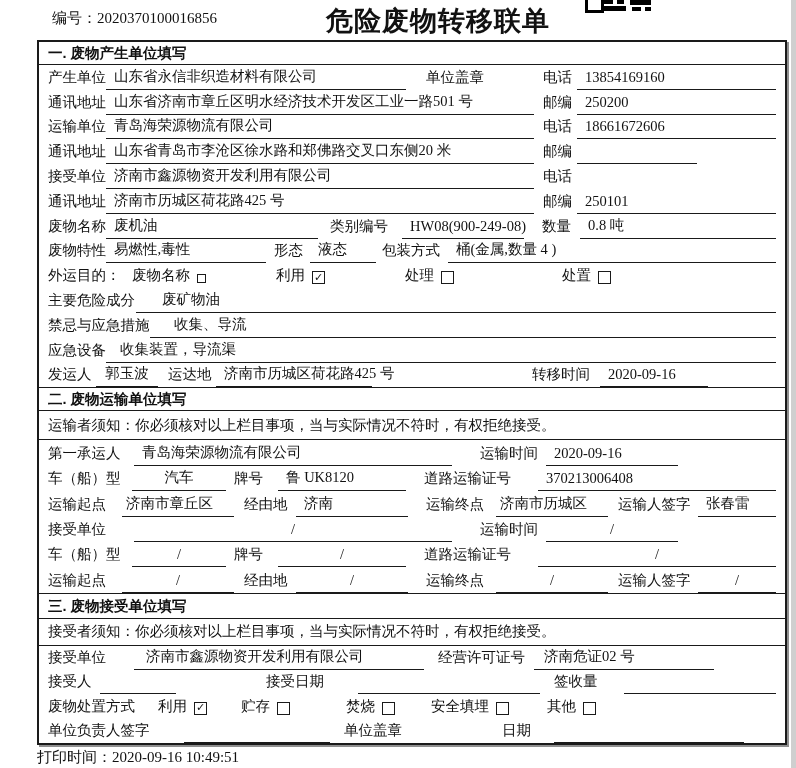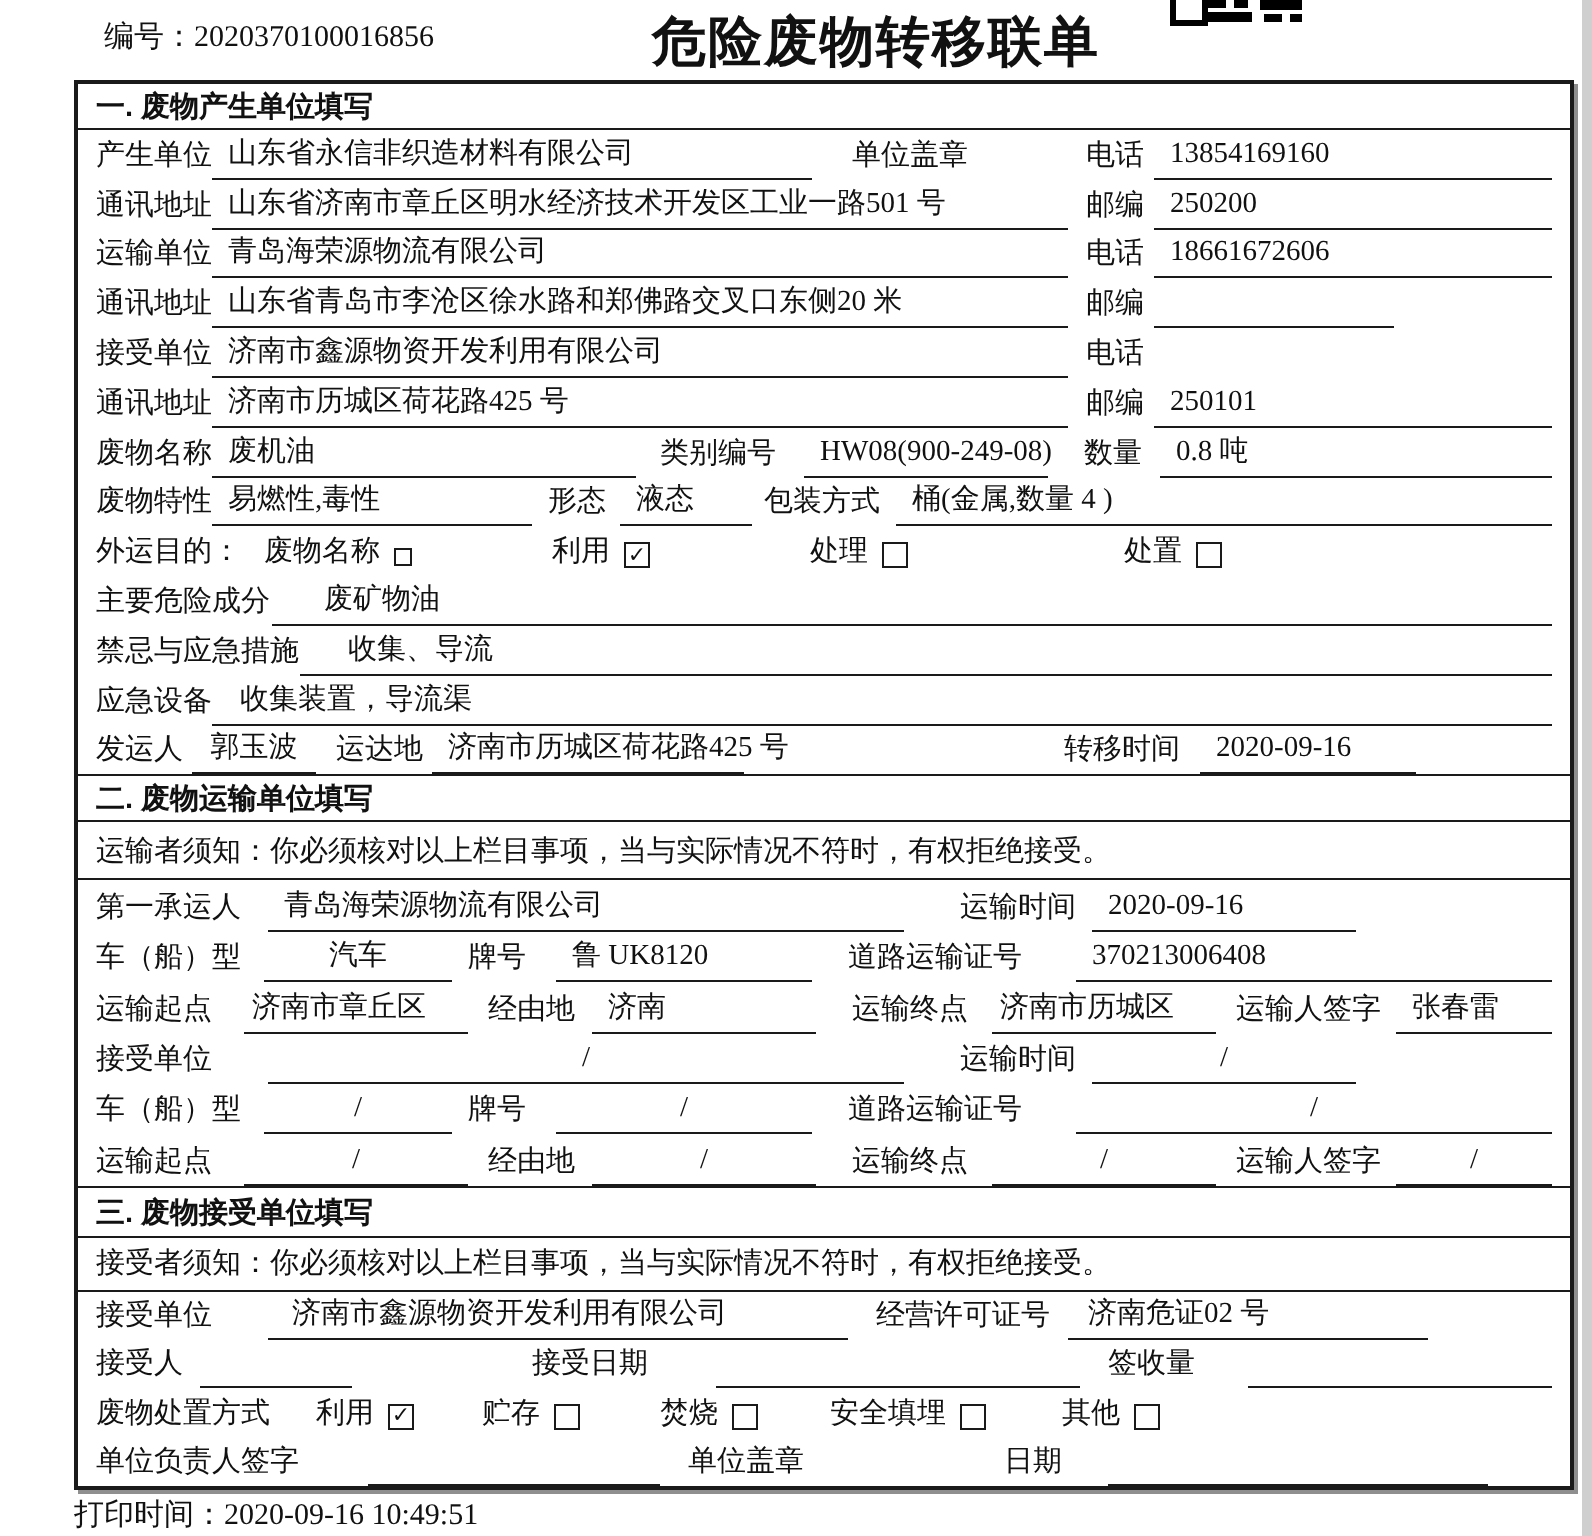--- a/index.html
+++ b/index.html
@@ -266,21 +266,21 @@
       <div class="fr">
         <span class="lb" style="width:86px">废物处置方式</span>
         <span class="lb" style="margin-left:24px">利用</span>
         <span class="cb">
             <i>✓</i>
           </span>
         <span class="lb" style="margin-left:34px">贮存</span>
         <span class="cb">
             <i></i>
           </span>
-        <span class="lb" style="margin-left:40px">焚烧</span>
+        <span class="lb" style="margin-left:56px">焚烧</span>
         <span class="cb">
             <i></i>
           </span>
         <span class="lb" style="margin-left:36px">安全填埋</span>
         <span class="cb">
             <i></i>
           </span>
         <span class="lb" style="margin-left:38px">其他</span>
         <span class="cb">
             <i></i>

